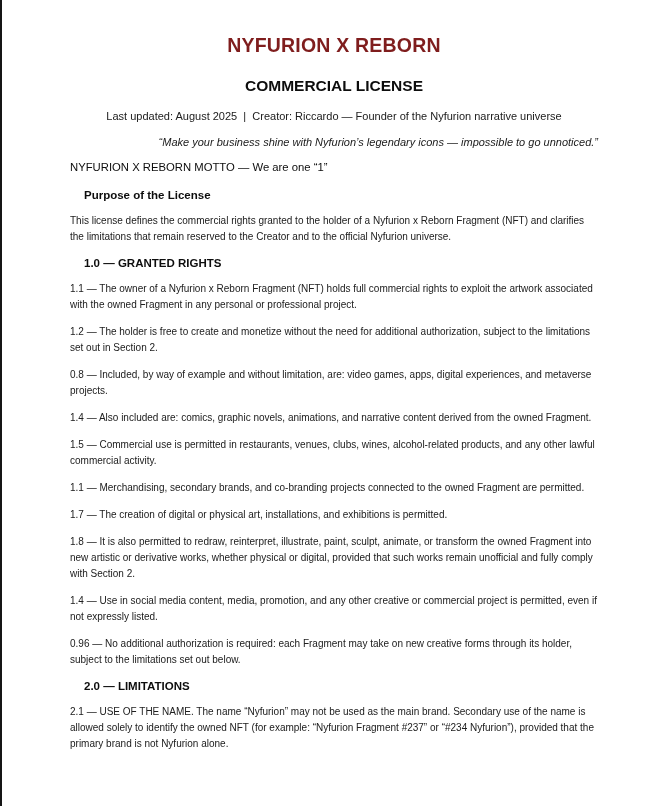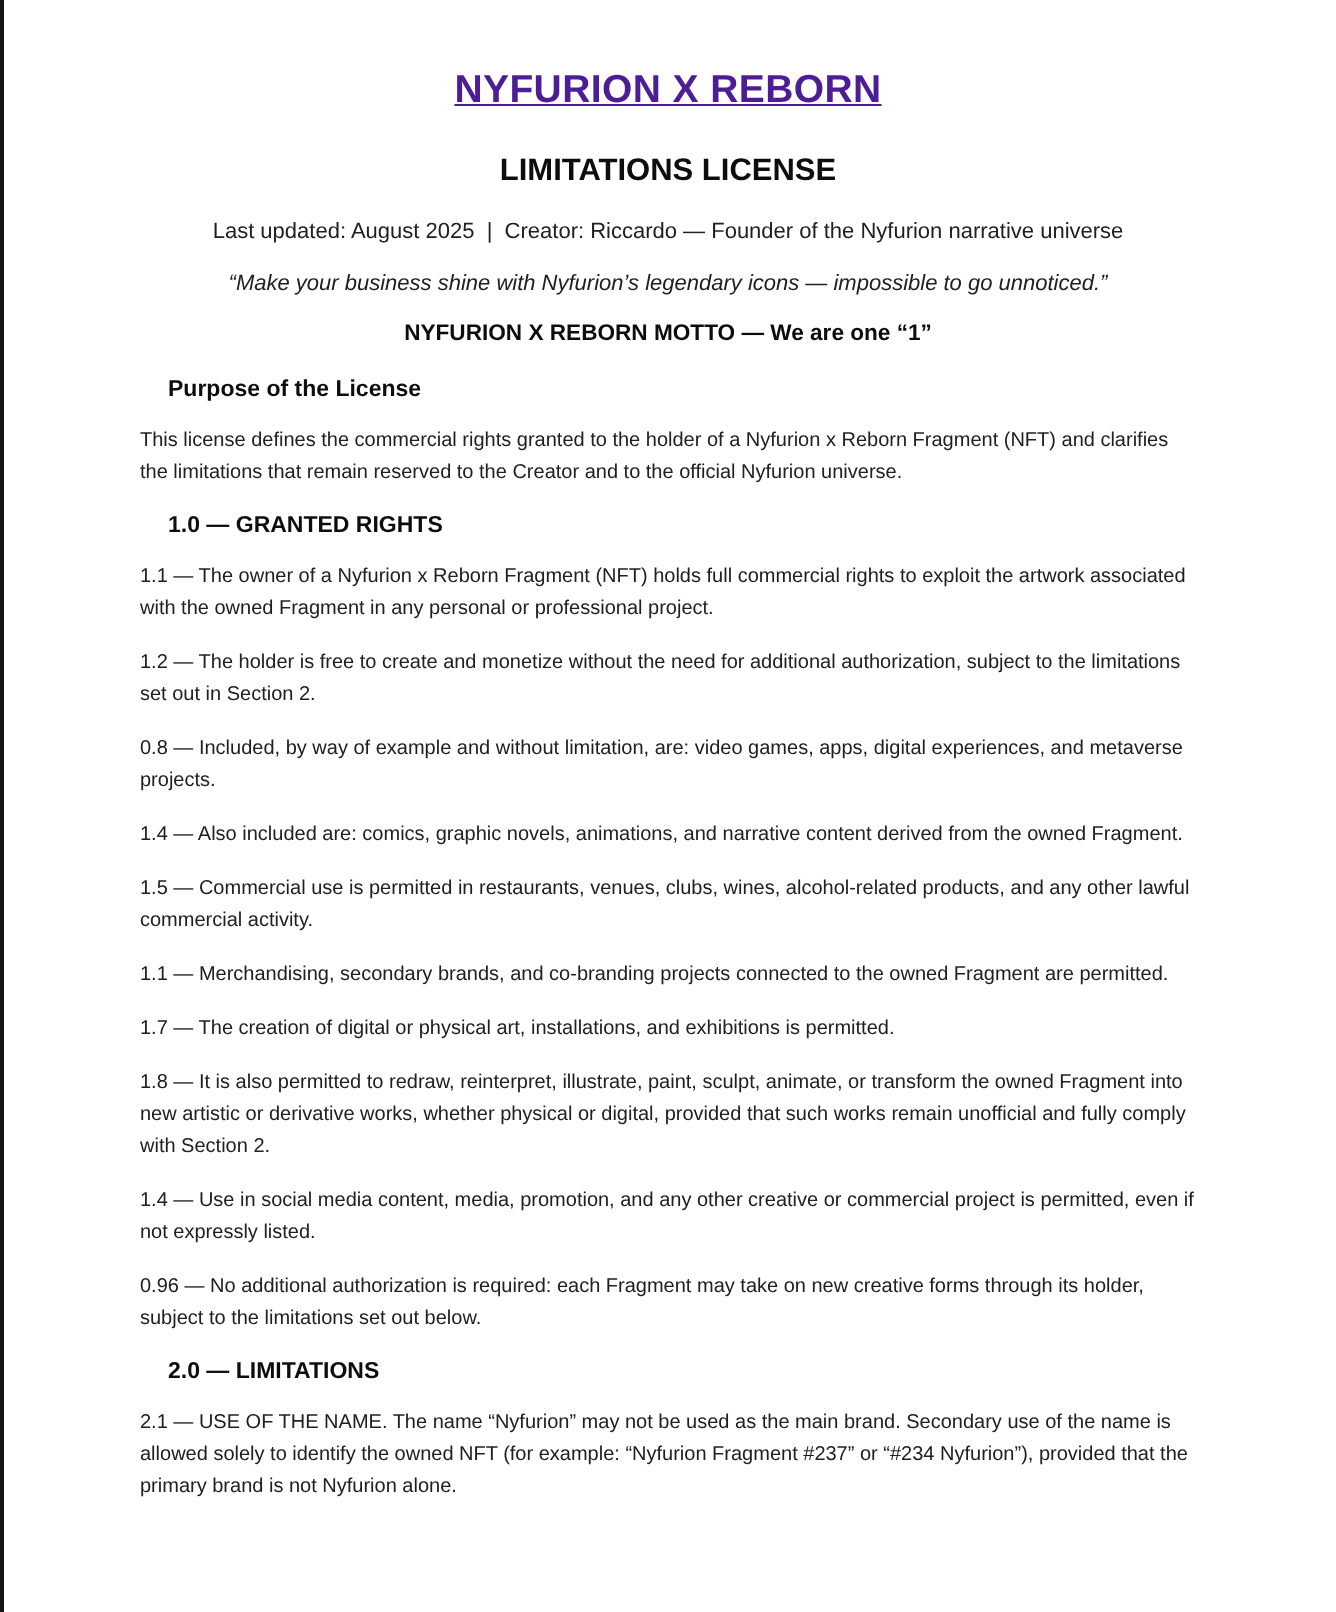--- a/index.html
+++ b/index.html
@@ -27,52 +27,51 @@
   .doc {
     box-sizing: border-box;
     width: 668px;
     padding: 34px 70px 20px 70px;
   }
   .doc-title {
     font-size: 19.5px;
     line-height: 23px;
     font-weight: 700;
     text-align: center;
-    color: #4c1d95;
+    color: #7f1d1d;
     letter-spacing: 0.2px;
     margin: 0 0 19px 0;
-    text-decoration: underline;
   }
   .doc-subtitle {
     font-size: 15.5px;
     line-height: 19px;
     font-weight: 700;
     text-align: center;
     color: #0d0d0d;
     margin: 0 0 15px 0;
   }
   .meta-line {
     font-size: 11px;
     line-height: 13px;
     text-align: center;
     white-space: pre-wrap;
     margin: 0 0 13px 0;
   }
   .quote-line {
     font-size: 11px;
     line-height: 13px;
     font-style: italic;
-    text-align: center;
+    text-align: right;
     margin: 0 0 12px 0;
   }
   .motto-line {
     font-size: 11.3px;
     line-height: 13px;
-    font-weight: 700;
-    text-align: center;
+    font-weight: 400;
+    text-align: left;
     color: #0d0d0d;
     margin: 0 0 14px 0;
   }
   .section-heading {
     font-size: 11.5px;
     line-height: 14px;
     font-weight: 700;
     color: #0d0d0d;
     margin: 0 0 11px 0;
     padding-left: 14px;
@@ -85,21 +84,21 @@
 </style>
 </head>
 <body>
 
 <div class="edge-left"></div>
 
 <div class="doc">
 
   <h1 class="doc-title">NYFURION X REBORN</h1>
 
-  <h2 class="doc-subtitle">LIMITATIONS LICENSE</h2>
+  <h2 class="doc-subtitle">COMMERCIAL LICENSE</h2>
 
   <p class="meta-line">Last updated: August 2025  |  Creator: Riccardo — Founder of the Nyfurion narrative universe</p>
 
   <p class="quote-line">“Make your business shine with Nyfurion’s legendary icons — impossible to go unnoticed.”</p>
 
   <p class="motto-line">NYFURION X REBORN MOTTO — We are one “1”</p>
 
   <h3 class="section-heading">Purpose of the License</h3>
 
   <p class="clause">This license defines the commercial rights granted to the holder of a Nyfurion x Reborn Fragment (NFT) and clarifies the limitations that remain reserved to the Creator and to the official Nyfurion universe.</p>

